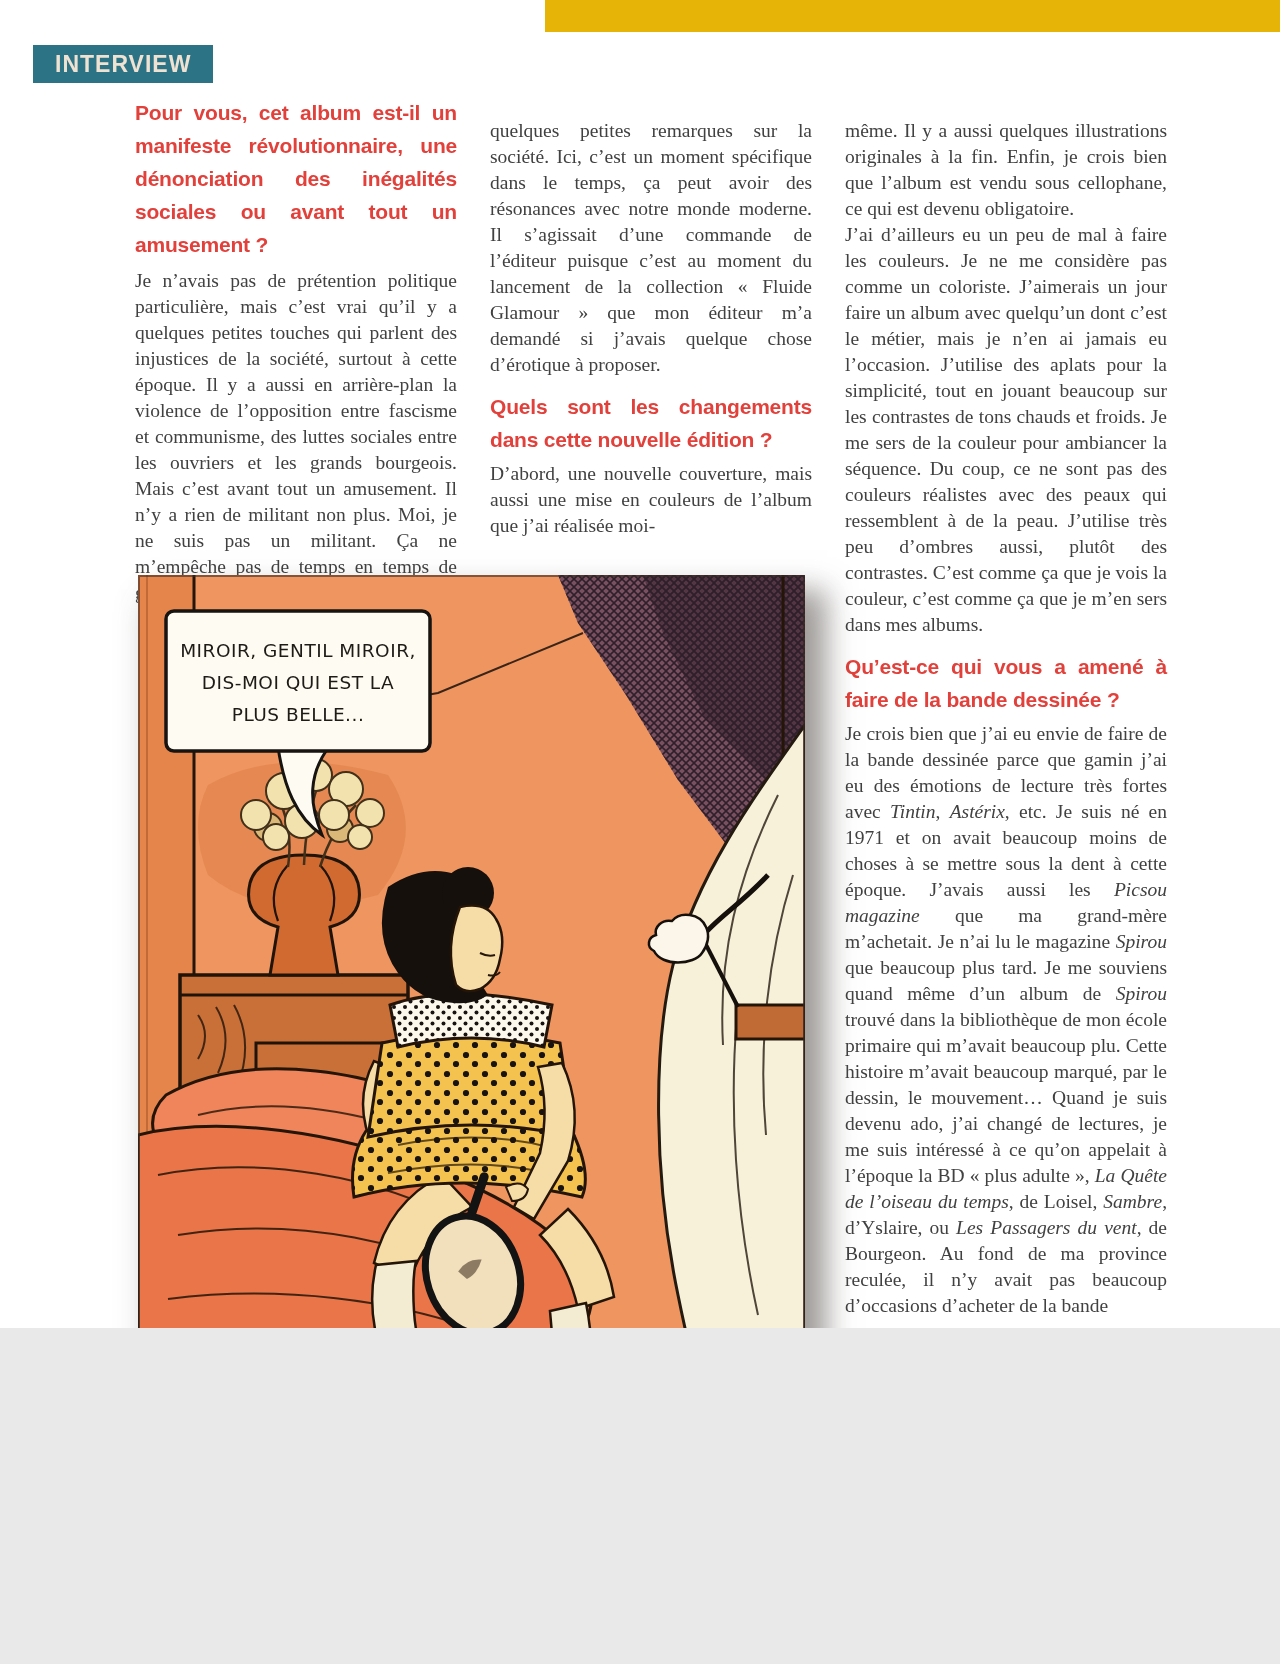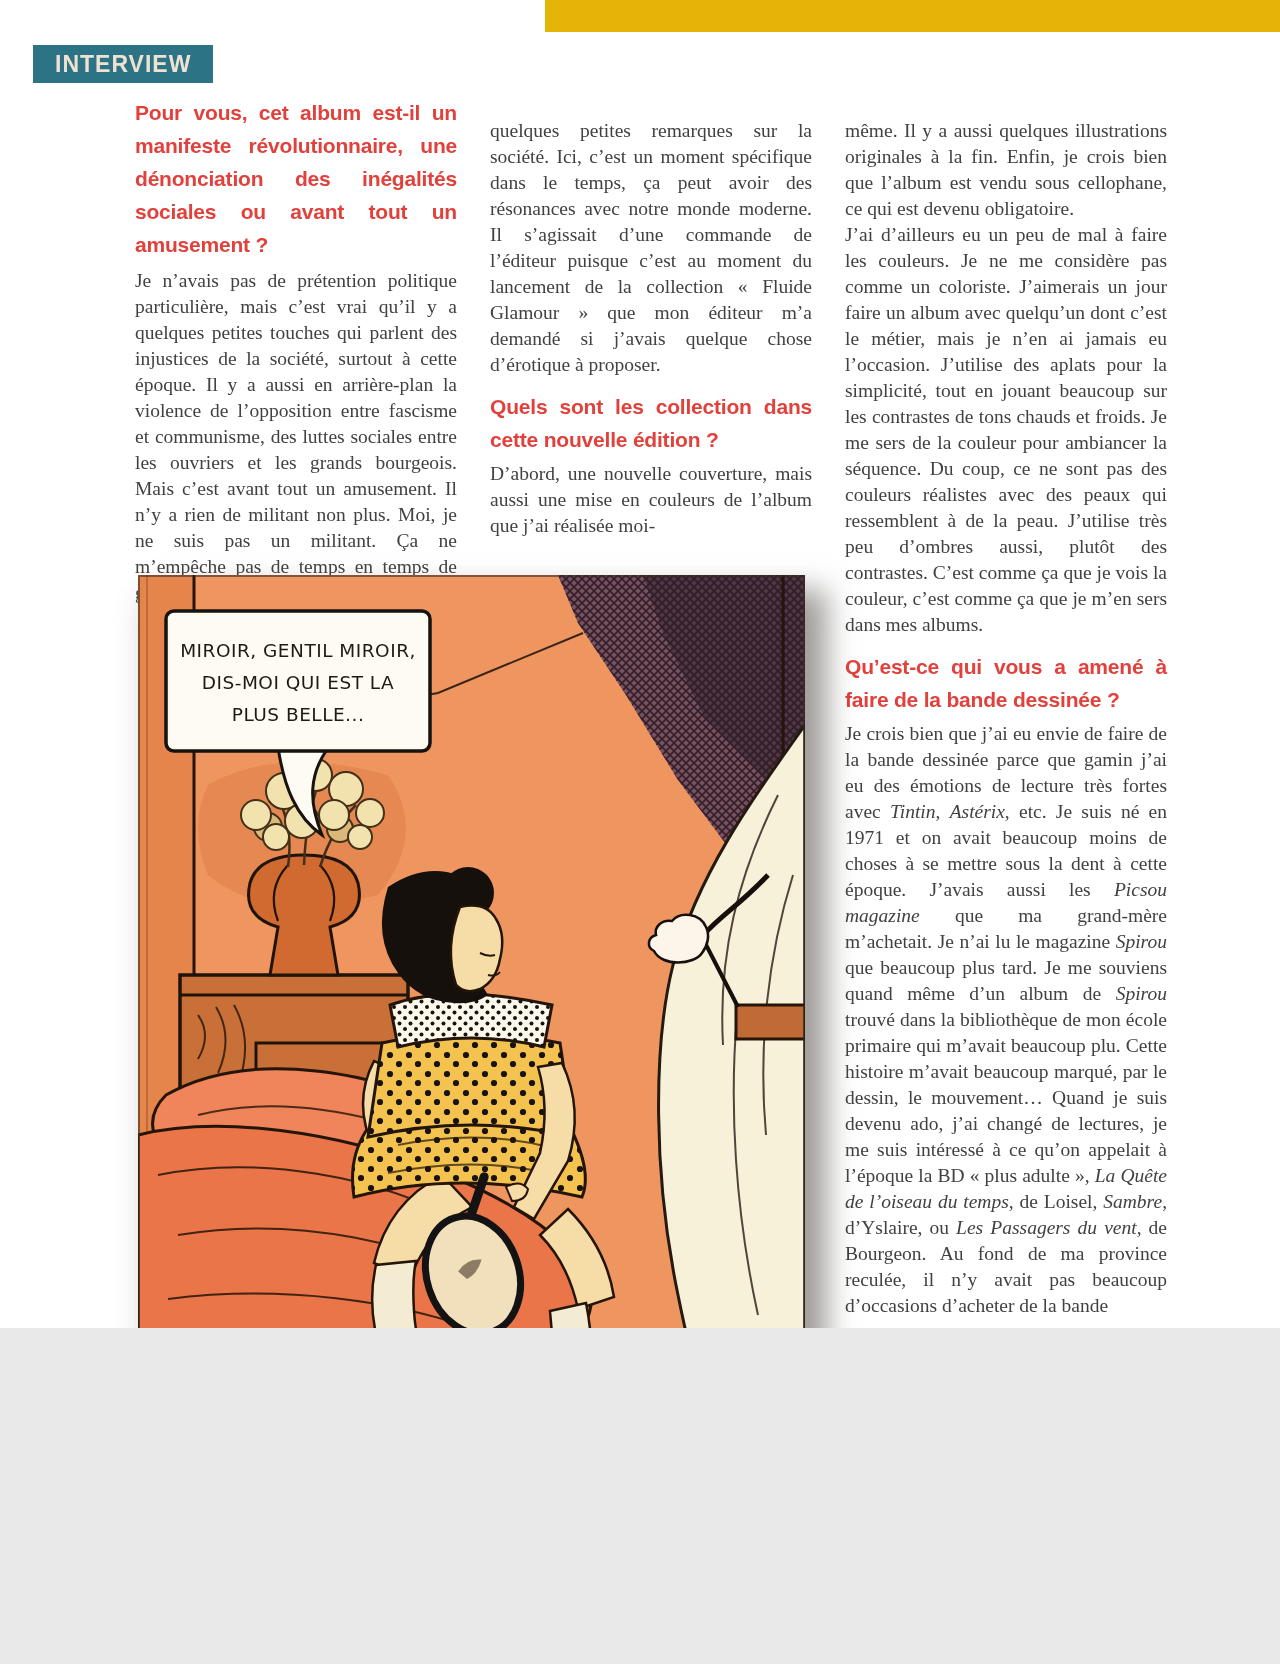--- a/index.html
+++ b/index.html
@@ -48,21 +48,21 @@
     <span>INTERVIEW</span>
   </div>
 
   <div class="col col-1">
     <div class="qhead">Pour vous, cet album est-il un manifeste révolutionnaire, une dénonciation des inégalités sociales ou avant tout un amusement ?</div>
     <p>Je n’avais pas de prétention politique particulière, mais c’est vrai qu’il y a quelques petites touches qui parlent des injustices de la société, surtout à cette époque. Il y a aussi en arrière-plan la violence de l’opposition entre fascisme et communisme, des luttes sociales entre les ouvriers et les grands bourgeois. Mais c’est avant tout un amusement. Il n’y a rien de militant non plus. Moi, je ne suis pas un militant. Ça ne m’empêche pas de temps en temps de glisser</p>
   </div>
 
   <div class="col col-2">
     <p>quelques petites remarques sur la société. Ici, c’est un moment spécifique dans le temps, ça peut avoir des résonances avec notre monde moderne. Il s’agissait d’une commande de l’éditeur puisque c’est au moment du lancement de la collection « Fluide Glamour » que mon éditeur m’a demandé si j’avais quelque chose d’érotique à proposer.</p>
-    <div class="qhead">Quels sont les collection dans cette nouvelle édition ?</div>
+    <div class="qhead">Quels sont les changements dans cette nouvelle édition ?</div>
     <p>D’abord, une nouvelle couverture, mais aussi une mise en couleurs de l’album que j’ai réalisée moi-</p>
   </div>
 
   <div class="col col-3">
     <p>même. Il y a aussi quelques illustrations originales à la fin. Enfin, je crois bien que l’album est vendu sous cellophane, ce qui est devenu obligatoire.</p>
     <p>J’ai d’ailleurs eu un peu de mal à faire les couleurs. Je ne me considère pas comme un coloriste. J’aimerais un jour faire un album avec quelqu’un dont c’est le métier, mais je n’en ai jamais eu l’occasion. J’utilise des aplats pour la simplicité, tout en jouant beaucoup sur les contrastes de tons chauds et froids. Je me sers de la couleur pour ambiancer la séquence. Du coup, ce ne sont pas des couleurs réalistes avec des peaux qui ressemblent à de la peau. J’utilise très peu d’ombres aussi, plutôt des contrastes. C’est comme ça que je vois la couleur, c’est comme ça que je m’en sers dans mes albums.</p>
     <div class="qhead">Qu’est-ce qui vous a amené à faire de la bande dessinée ?</div>
     <p><span>Je crois bien que j’ai eu envie de faire de la bande dessinée parce que gamin j’ai eu des émotions de lecture très fortes avec </span><i>Tintin</i><span>, </span><i>Astérix</i><span>, etc. Je suis né en 1971 et on avait beaucoup moins de choses à se mettre sous la dent à cette époque. J’avais aussi les </span><i>Picsou magazine</i><span> que ma grand-mère m’achetait. Je n’ai lu le magazine </span><i>Spirou</i><span> que beaucoup plus tard. Je me souviens quand même d’un album de </span><i>Spirou</i><span> trouvé dans la bibliothèque de mon école primaire qui m’avait beaucoup plu. Cette histoire m’avait beaucoup marqué, par le dessin, le mouvement… Quand je suis devenu ado, j’ai changé de lectures, je me suis intéressé à ce qu’on appelait à l’époque la BD « plus adulte », </span><i>La Quête de l’oiseau du temps</i><span>, de Loisel, </span><i>Sambre</i><span>, d’Yslaire, ou </span><i>Les Passagers du vent</i><span>, de Bourgeon. Au fond de ma province reculée, il n’y avait pas beaucoup d’occasions d’acheter de la bande</span></p>
   </div>
 

